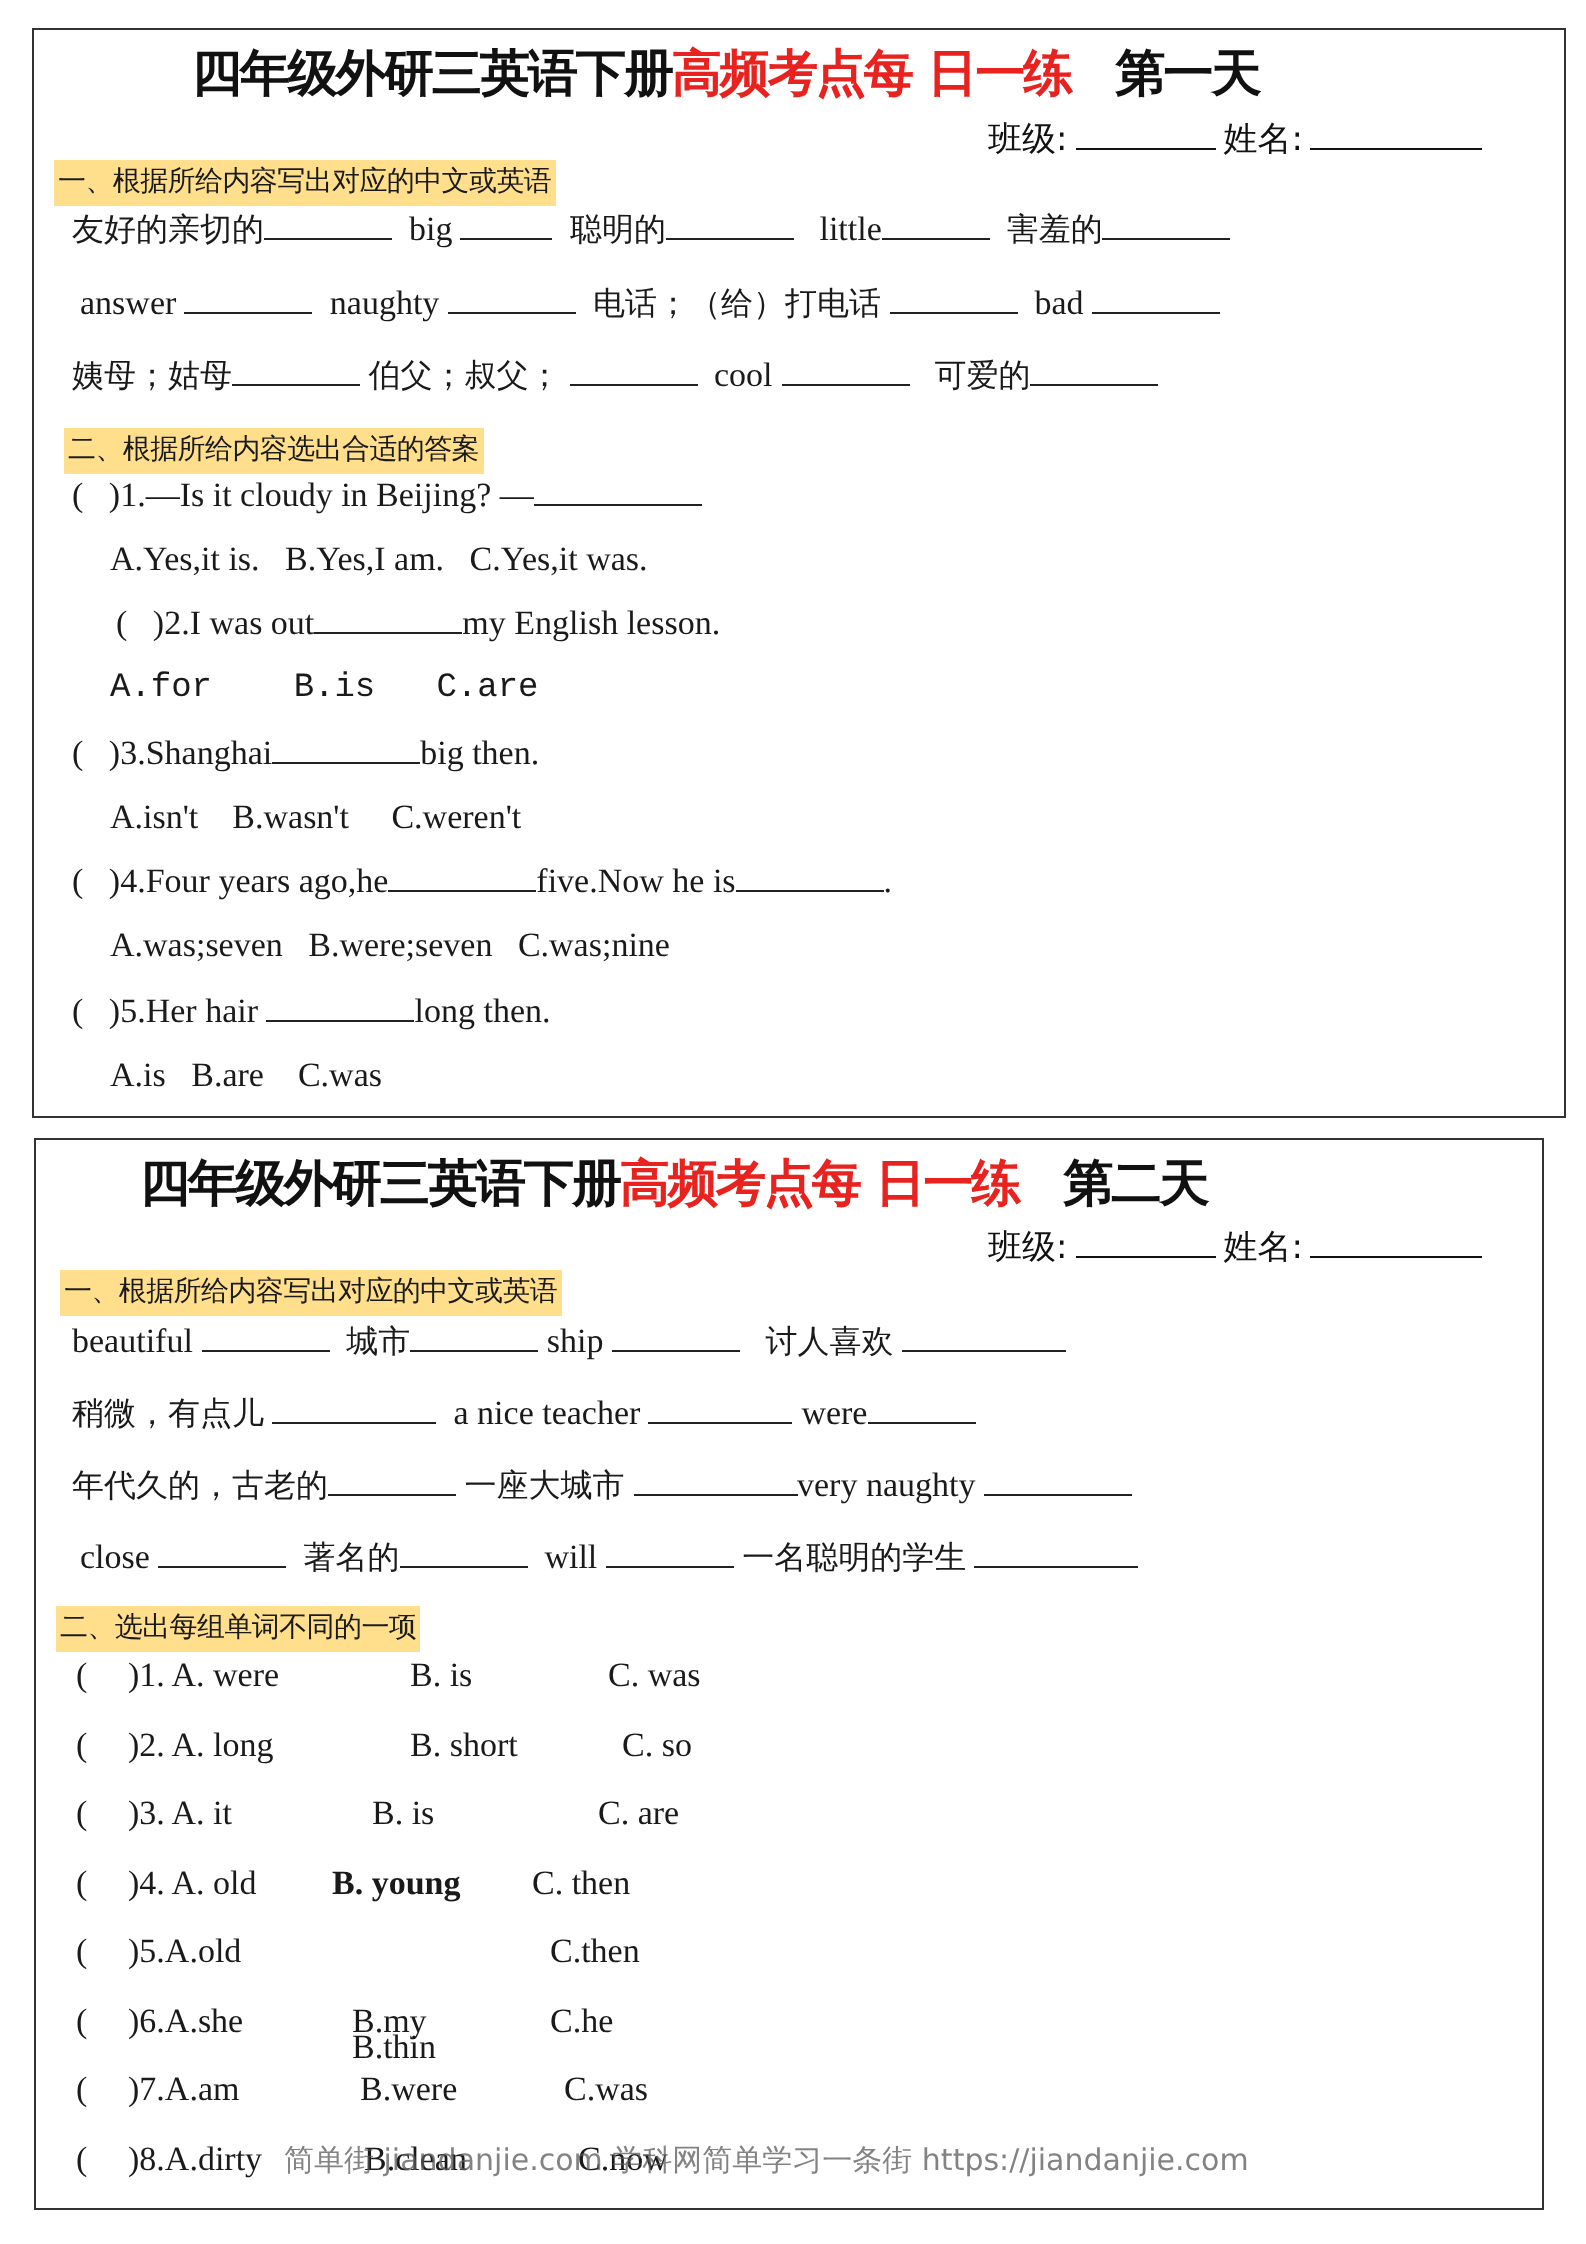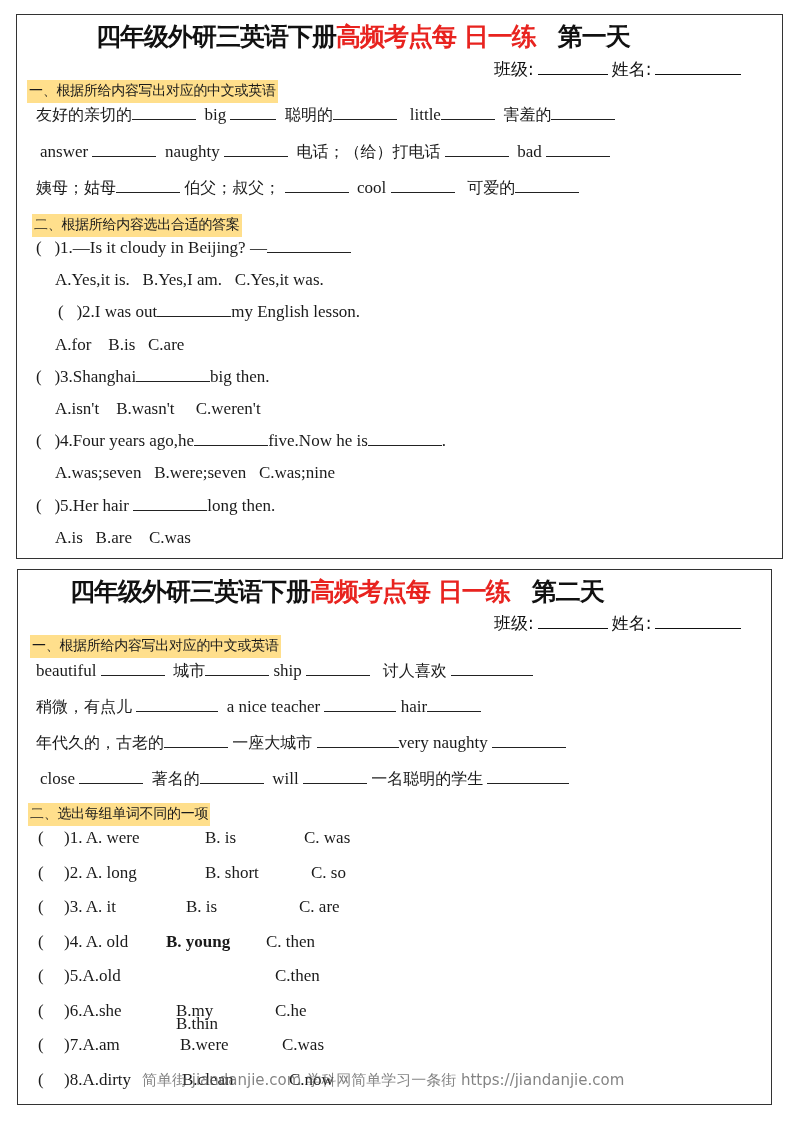--- a/index.html
+++ b/index.html
@@ -41,21 +41,21 @@
 <div class="line" style="left:40px; top:142px;"><span>answer</span> <span class="blank-u" style="width:64px;"></span>  <span>naughty</span> <span class="blank-u" style="width:64px;"></span>  <span class="cn">电话；（给）打电话</span> <span class="blank-u" style="width:64px;"></span>  <span>bad</span> <span class="blank-u" style="width:64px;"></span></div>
 
 <div class="line" style="left:36px; top:178px;"><span class="cn">姨母；姑母</span><span class="blank-u" style="width:64px;"></span> <span class="cn">伯父；叔父；</span> <span class="blank-u" style="width:64px;"></span>  <span>cool</span> <span class="blank-u" style="width:64px;"></span>   <span class="cn">可爱的</span><span class="blank-u" style="width:64px;"></span></div>
 
 <div class="section-head" style="left:32px; top:214px;">二、根据所给内容选出合适的答案</div>
 
 <div class="line" style="left:36px; top:238px;"><span>(</span>   <span>)1.—Is it cloudy in Beijing? —</span><span class="blank-u" style="width:84px;"></span></div>
 <div class="line" style="left:55px; top:270px;">A.Yes,it is.   B.Yes,I am.   C.Yes,it was.</div>
 
 <div class="line" style="left:36px; top:302px;margin-left:22px;"><span>(</span>   <span>)2.I was out</span><span class="blank-u" style="width:74px;"></span><span>my English lesson.</span></div>
-<div class="line" style="left:55px; top:335px;">A.for    B.is   C.are</div>
+<div class="line" style="left:55px; top:335px;font-family:Liberation Mono, monospace;">A.for    B.is   C.are</div>
 
 <div class="line" style="left:36px; top:367px;"><span>(</span>   <span>)3.Shanghai</span><span class="blank-u" style="width:74px;"></span><span>big then.</span></div>
 <div class="line" style="left:55px; top:399px;">A.isn't    B.wasn't     C.weren't</div>
 
 <div class="line" style="left:36px; top:431px;"><span>(</span>   <span>)4.Four years ago,he</span><span class="blank-u" style="width:74px;"></span><span>five.Now he is</span><span class="blank-u" style="width:74px;"></span><span>.</span></div>
 <div class="line" style="left:55px; top:463px;">A.was;seven   B.were;seven   C.was;nine</div>
 
 <div class="line" style="left:36px; top:496px;"><span>(</span>   <span>)5.Her hair </span><span class="blank-u" style="width:74px;"></span><span>long then.</span></div>
 <div class="line" style="left:55px; top:528px;">A.is   B.are    C.was</div>
 
@@ -66,21 +66,21 @@
 </div>
 
 <div class="namebar" style="left:494px; top:612px;">
   <span>班级:</span><span class="blank" style="width:70px;"></span><span>姓名:</span><span class="blank" style="width:86px;"></span>
 </div>
 
 <div class="section-head" style="left:30px; top:635px;">一、根据所给内容写出对应的中文或英语</div>
 
 <div class="line" style="left:36px; top:661px;"><span>beautiful</span> <span class="blank-u" style="width:64px;"></span>  <span class="cn">城市</span><span class="blank-u" style="width:64px;"></span> <span>ship</span> <span class="blank-u" style="width:64px;"></span>   <span class="cn">讨人喜欢</span> <span class="blank-u" style="width:82px;"></span></div>
 
-<div class="line" style="left:36px; top:697px;"><span class="cn">稍微，有点儿</span> <span class="blank-u" style="width:82px;"></span>  <span>a nice teacher</span> <span class="blank-u" style="width:72px;"></span> <span>hair</span><span class="blank-u" style="width:54px;"></span></div>
+<div class="line" style="left:36px; top:697px;"><span class="cn">稍微，有点儿</span> <span class="blank-u" style="width:82px;"></span>  <span>a nice teacher</span> <span class="blank-u" style="width:72px;"></span> <span>were</span><span class="blank-u" style="width:54px;"></span></div>
 
 <div class="line" style="left:36px; top:733px;"><span class="cn">年代久的，古老的</span><span class="blank-u" style="width:64px;"></span> <span class="cn">一座大城市</span> <span class="blank-u" style="width:82px;"></span><span>very naughty</span> <span class="blank-u" style="width:74px;"></span></div>
 
 <div class="line" style="left:40px; top:769px;"><span>close</span> <span class="blank-u" style="width:64px;"></span>  <span class="cn">著名的</span><span class="blank-u" style="width:64px;"></span>  <span>will</span> <span class="blank-u" style="width:64px;"></span> <span class="cn">一名聪明的学生</span> <span class="blank-u" style="width:82px;"></span></div>
 
 <div class="section-head" style="left:28px; top:803px;">二、选出每组单词不同的一项</div>
 
 <div class="line" style="left:38px; top:828px;"><span>(</span></div>
 <div class="line" style="left:64px; top:828px;">)1. A. were</div>
 <div class="line" style="left:205px; top:828px;">B. is</div>

